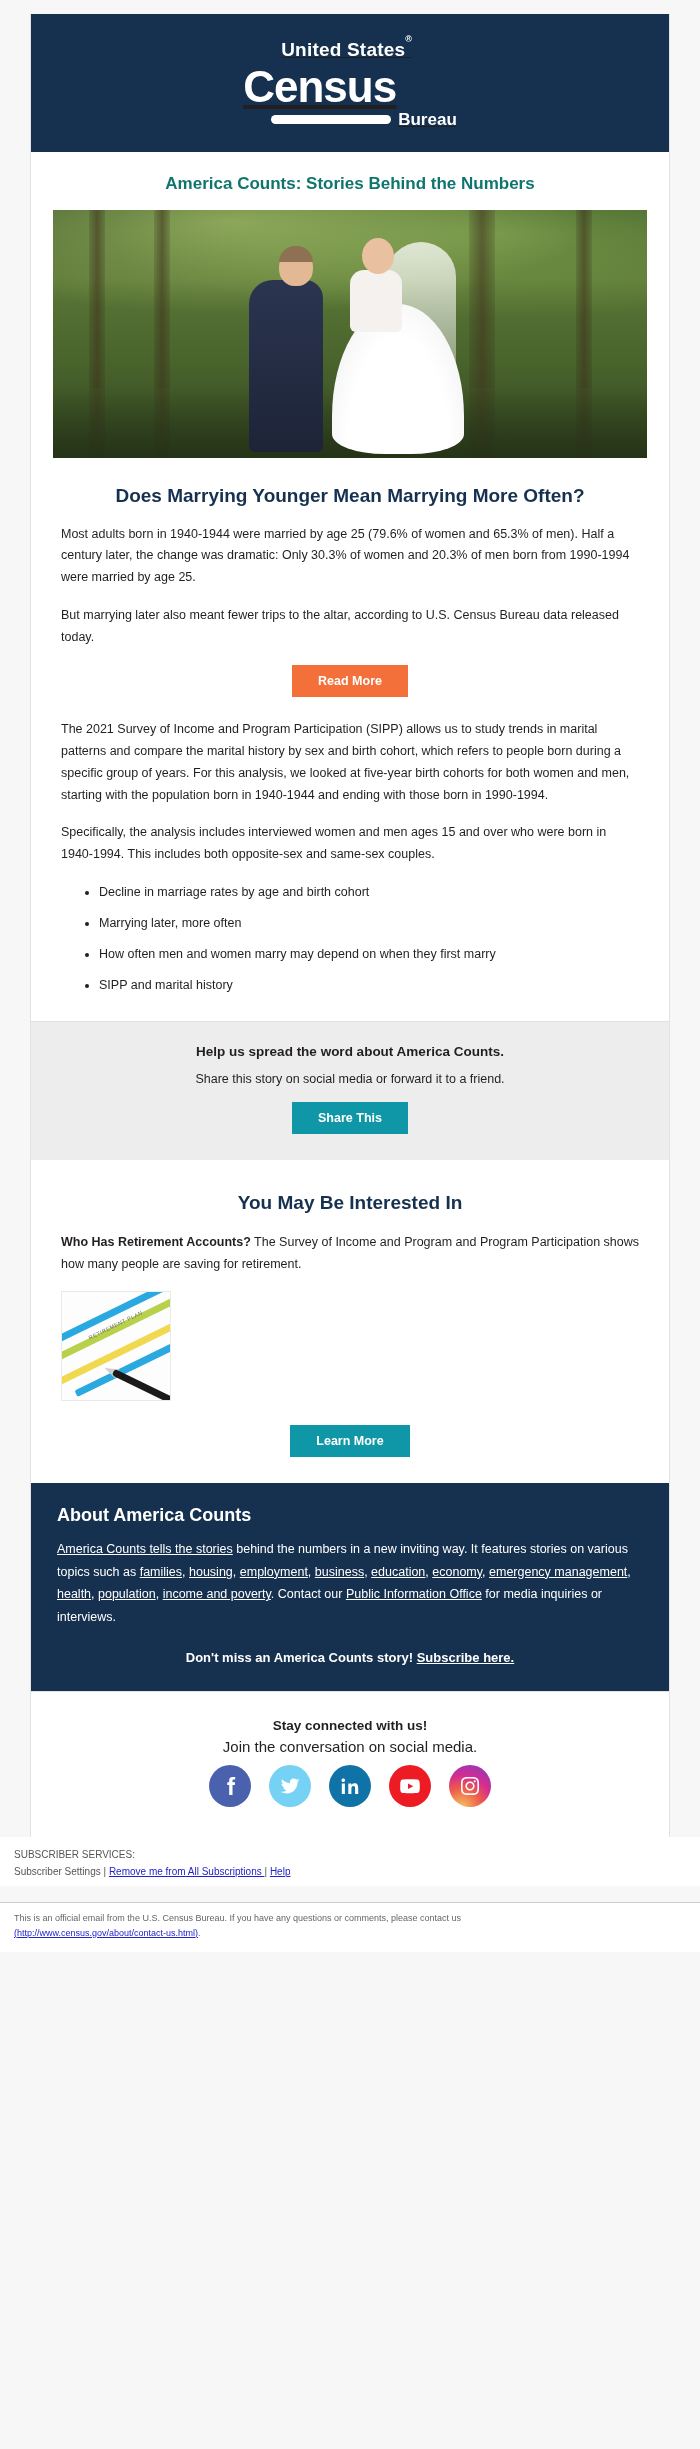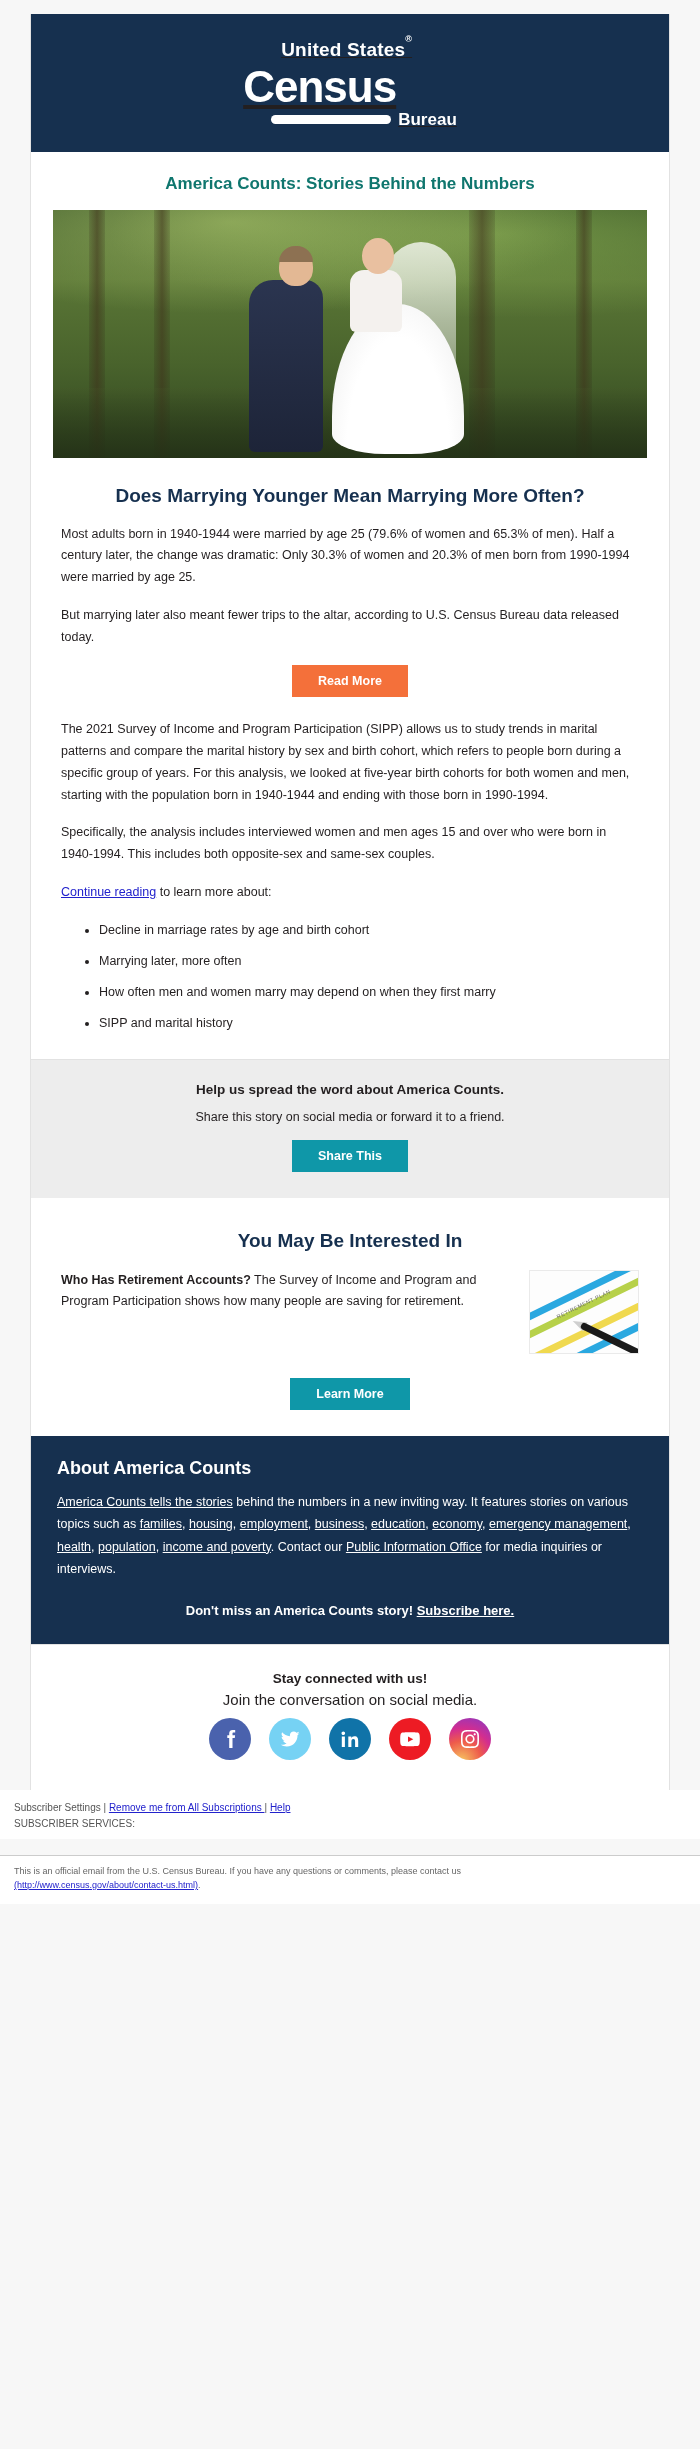--- a/index.html
+++ b/index.html
@@ -183,21 +183,21 @@
 
   
   .interested { padding: 32px 30px 26px; }
   .interested h2 {
     text-align: center;
     color: #16304f;
     font-size: 19px;
     font-weight: bold;
     margin: 0 0 18px;
   }
-  .promo { display: flex; gap: 32px; align-items: flex-start; }
+  .promo { display: flex; gap: 16px; align-items: flex-start; flex-direction: column; }
   .promo-text { flex: 1 1 auto; font-size: 12.5px; line-height: 1.75; }
   .promo-text b { font-weight: bold; }
   .promo-img {
     flex: 0 0 110px;
     width: 110px; height: 84px;
     position: relative; overflow: hidden;
     background: #fdfdfd;
     border: 1px solid #eaeaea;
   }
   .promo-img .band {
@@ -334,23 +334,20 @@
     <p class="para">Most adults born in 1940-1944 were married by age 25 (79.6% of women and 65.3% of men). Half a century later, the change was dramatic: Only 30.3% of women and 20.3% of men born from 1990-1994 were married by age 25.</p>
     <p class="para">But marrying later also meant fewer trips to the altar, according to U.S. Census Bureau data released today.</p>
 
     <div class="btn-row">
       <a class="btn btn-orange">Read More</a>
     </div>
 
     <p class="para">The 2021 Survey of Income and Program Participation (SIPP) allows us to study trends in marital patterns and compare the marital history by sex and birth cohort, which refers to people born during a specific group of years. For this analysis, we looked at five-year birth cohorts for both women and men, starting with the population born in 1940-1944 and ending with those born in 1990-1994.</p>
     <p class="para">Specifically, the analysis includes interviewed women and men ages 15 and over who were born in 1940-1994. This includes both opposite-sex and same-sex couples.</p>
 
-    <p class="para">
-      <a class="link">Continue reading</a><span> to learn more about:</span>
-    </p>
 
     <ul class="bullets">
       <li>Decline in marriage rates by age and birth cohort</li>
       <li>Marrying later, more often</li>
       <li>How often men and women marry may depend on when they first marry</li>
       <li>SIPP and marital history</li>
     </ul>
   </div>
 
   <div class="share-band">
@@ -413,21 +410,21 @@
       <span class="sic sic-ig">
         <svg viewBox="0 0 24 24">
               <path d="M12 4.6c2.4 0 2.7 0 3.6.1.9 0 1.4.2 1.7.3.4.2.7.4 1 .7.3.3.5.6.7 1 .1.3.3.8.3 1.7.1.9.1 1.2.1 3.6s0 2.7-.1 3.6c0 .9-.2 1.4-.3 1.7-.2.4-.4.7-.7 1-.3.3-.6.5-1 .7-.3.1-.8.3-1.7.3-.9.1-1.2.1-3.6.1s-2.7 0-3.6-.1c-.9 0-1.4-.2-1.7-.3-.4-.2-.7-.4-1-.7-.3-.3-.5-.6-.7-1-.1-.3-.3-.8-.3-1.7-.1-.9-.1-1.2-.1-3.6s0-2.7.1-3.6c0-.9.2-1.4.3-1.7.2-.4.4-.7.7-1 .3-.3.6-.5 1-.7.3-.1.8-.3 1.7-.3.9-.1 1.2-.1 3.6-.1M12 3c-2.4 0-2.8 0-3.7.1-.9 0-1.6.2-2.2.4-.6.2-1.1.6-1.6 1-.5.5-.8 1-1 1.6-.2.6-.4 1.3-.4 2.2C3 9.2 3 9.6 3 12s0 2.8.1 3.7c0 .9.2 1.6.4 2.2.2.6.6 1.1 1 1.6.5.5 1 .8 1.6 1 .6.2 1.3.4 2.2.4.9.1 1.3.1 3.7.1s2.8 0 3.7-.1c.9 0 1.6-.2 2.2-.4.6-.2 1.1-.6 1.6-1 .5-.5.8-1 1-1.6.2-.6.4-1.3.4-2.2.1-.9.1-1.3.1-3.7s0-2.8-.1-3.7c0-.9-.2-1.6-.4-2.2-.2-.6-.6-1.1-1-1.6-.5-.5-1-.8-1.6-1-.6-.2-1.3-.4-2.2-.4C14.8 3 14.4 3 12 3zm0 4.4c-2.5 0-4.6 2.1-4.6 4.6s2.1 4.6 4.6 4.6 4.6-2.1 4.6-4.6S14.5 7.4 12 7.4zm0 7.6c-1.6 0-3-1.3-3-3s1.3-3 3-3 3 1.3 3 3-1.4 3-3 3zm5.8-7.7c0 .6-.5 1.1-1.1 1.1-.6 0-1.1-.5-1.1-1.1 0-.6.5-1.1 1.1-1.1.6 0 1.1.5 1.1 1.1z"></path>
             </svg>
       </span>
     </div>
   </div>
  </div>
 
  <div class="sub-footer">
+   <div class="ln">SUBSCRIBER SERVICES:</div>
    <div class="ln"><span>Subscriber Settings</span><span class="sep">  |  </span><a>Remove me from All Subscriptions </a><span class="sep">  |  </span><a>Help</a></div>
-   <div class="ln">SUBSCRIBER SERVICES:</div>
  </div>
 
  <div class="legal">
    <span>This is an official email from the U.S. Census Bureau. If you have any questions or comments, please contact us</span><br>
    <a>(http://www.census.gov/about/contact-us.html)</a><span>.</span>
  </div>
 </div>
 
 </body></html>

